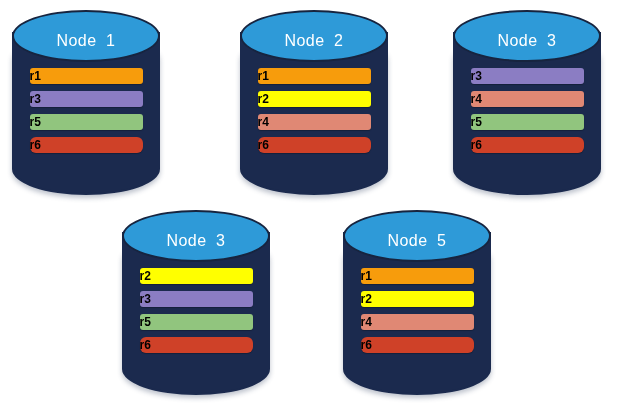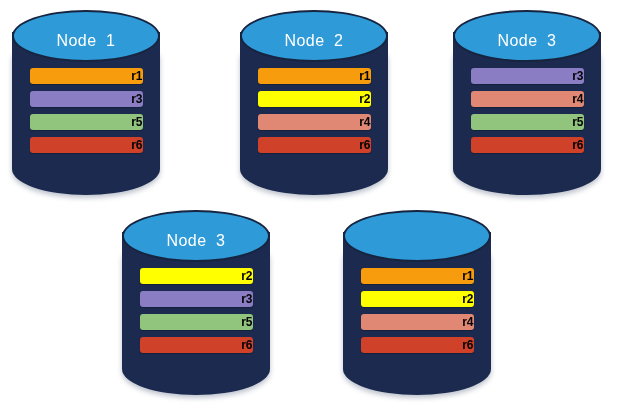--- a/index.html
+++ b/index.html
@@ -89,28 +89,28 @@
     width: 148px;
     z-index: 3;
   }
 
   .band {
     position: relative;
     width: 113px;
     height: 16px;
     margin: 0 auto 7px auto;
     border-radius: 3px;
-    text-align: right;
+    text-align: left;
     line-height: 16px;
     font-size: 12px;
     font-weight: bold;
     color: #000000;
     box-shadow: 0 1px 1px rgba(0,0,0,0.25);
   }
-  .band:last-child { margin-bottom: 0; }
+  .band:last-child { margin-bottom: 0; border-radius: 6px; }
 </style>
 </head>
 <body>
 
 <div id="diagram">
     <div class="node" style="left: 12px; top: 10px;">
       <div class="cyl-body" style="background: rgb(27, 42, 78); border-color: rgb(27, 42, 78);"></div>
       <div class="cyl-top" style="background: rgb(46, 154, 216); border-color: rgb(23, 36, 63);"></div>
       <div class="node-label">Node  1</div>
       <div class="bands">
@@ -149,20 +149,21 @@
       <div class="bands">
         <div class="band" style="background: rgb(255, 255, 0);">r2</div>
         <div class="band" style="background: rgb(139, 125, 195);">r3</div>
         <div class="band" style="background: rgb(145, 197, 126);">r5</div>
         <div class="band" style="background: rgb(207, 65, 40);">r6</div>
       </div>
     </div>
     <div class="node" style="left: 343px; top: 210px;">
       <div class="cyl-body" style="background: rgb(27, 42, 78); border-color: rgb(27, 42, 78);"></div>
       <div class="cyl-top" style="background: rgb(46, 154, 216); border-color: rgb(23, 36, 63);"></div>
+      <div class="node-label">Node  5</div>
       <div class="bands">
         <div class="band" style="background: rgb(247, 156, 12);">r1</div>
         <div class="band" style="background: rgb(255, 255, 0);">r2</div>
         <div class="band" style="background: rgb(224, 136, 116);">r4</div>
         <div class="band" style="background: rgb(207, 65, 40);">r6</div>
       </div>
     </div>
   </div>
 
 </body></html>

